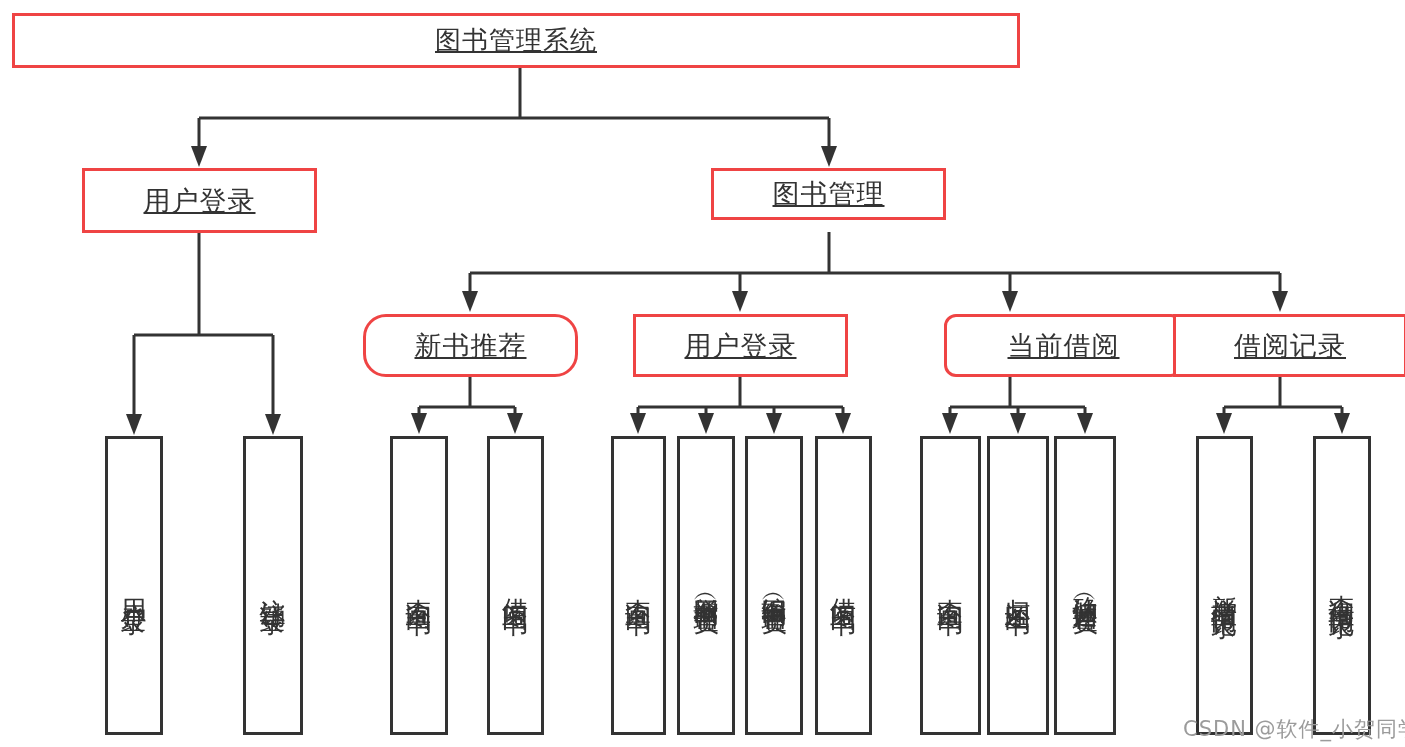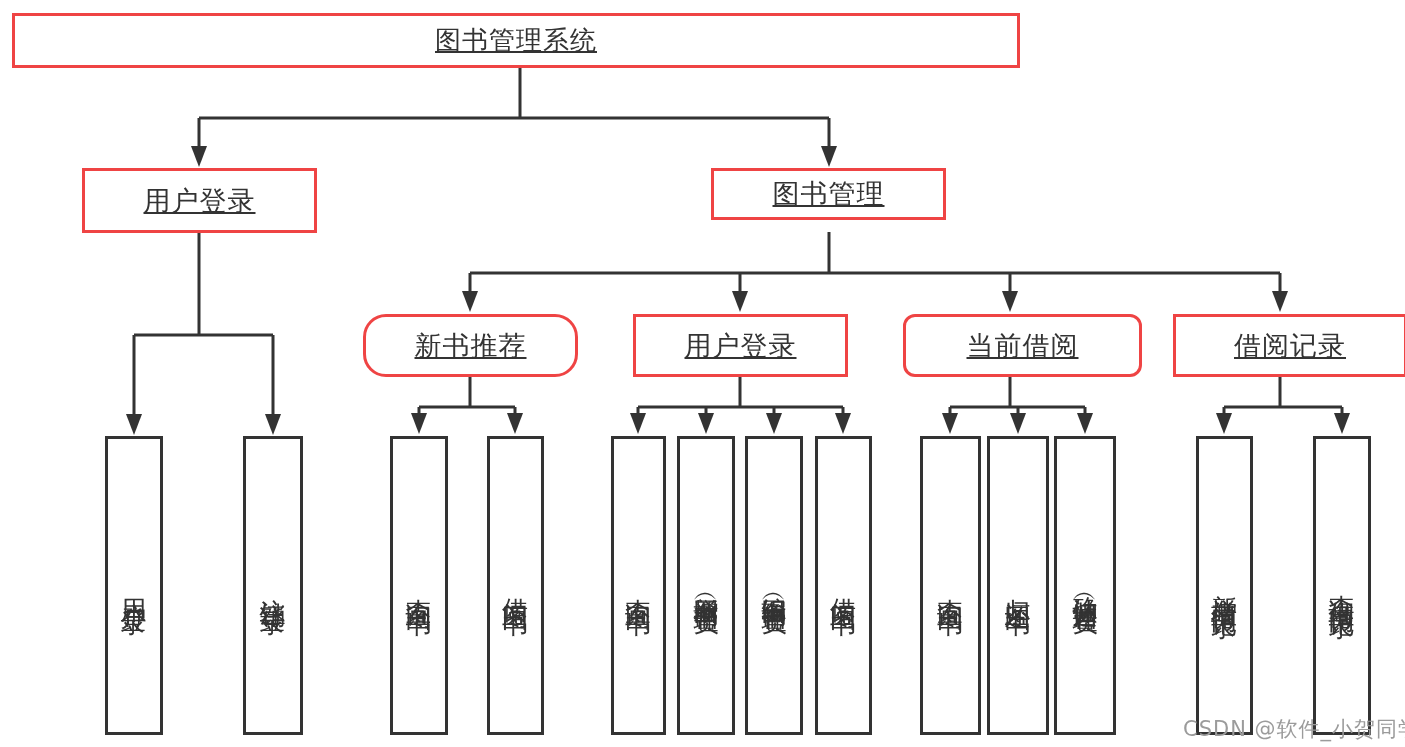--- a/index.html
+++ b/index.html
@@ -116,21 +116,21 @@
     </g>
   </svg>
 
   <div class="node root" style="left:12px; top:13px; width:1008px; height:55px;">图书管理系统</div>
 
   <div class="node" style="left:82px; top:168px; width:235px; height:65px;">用户登录</div>
   <div class="node" style="left:711px; top:168px; width:235px; height:52px;">图书管理</div>
 
   <div class="node" style="left:363px; top:314px; width:215px; height:63px;border-radius:23px;">新书推荐</div>
   <div class="node" style="left:633px; top:314px; width:215px; height:63px;">用户登录</div>
-  <div class="node" style="left:903px; top:314px; width:239px; height:63px;border-radius:12px;">当前借阅</div>
+  <div class="node" style="left:944px; top:314px; width:239px; height:63px;border-radius:12px;">当前借阅</div>
   <div class="node" style="left:1173px; top:314px; width:234px; height:63px;">借阅记录</div>
 
   <div class="leaf" style="left:105px; width:58px;">
     <span class="vtext">用户登录</span>
   </div>
   <div class="leaf" style="left:243px; width:60px;">
     <span class="vtext">注销登录</span>
   </div>
 
   <div class="leaf" style="left:390px; width:58px;">

